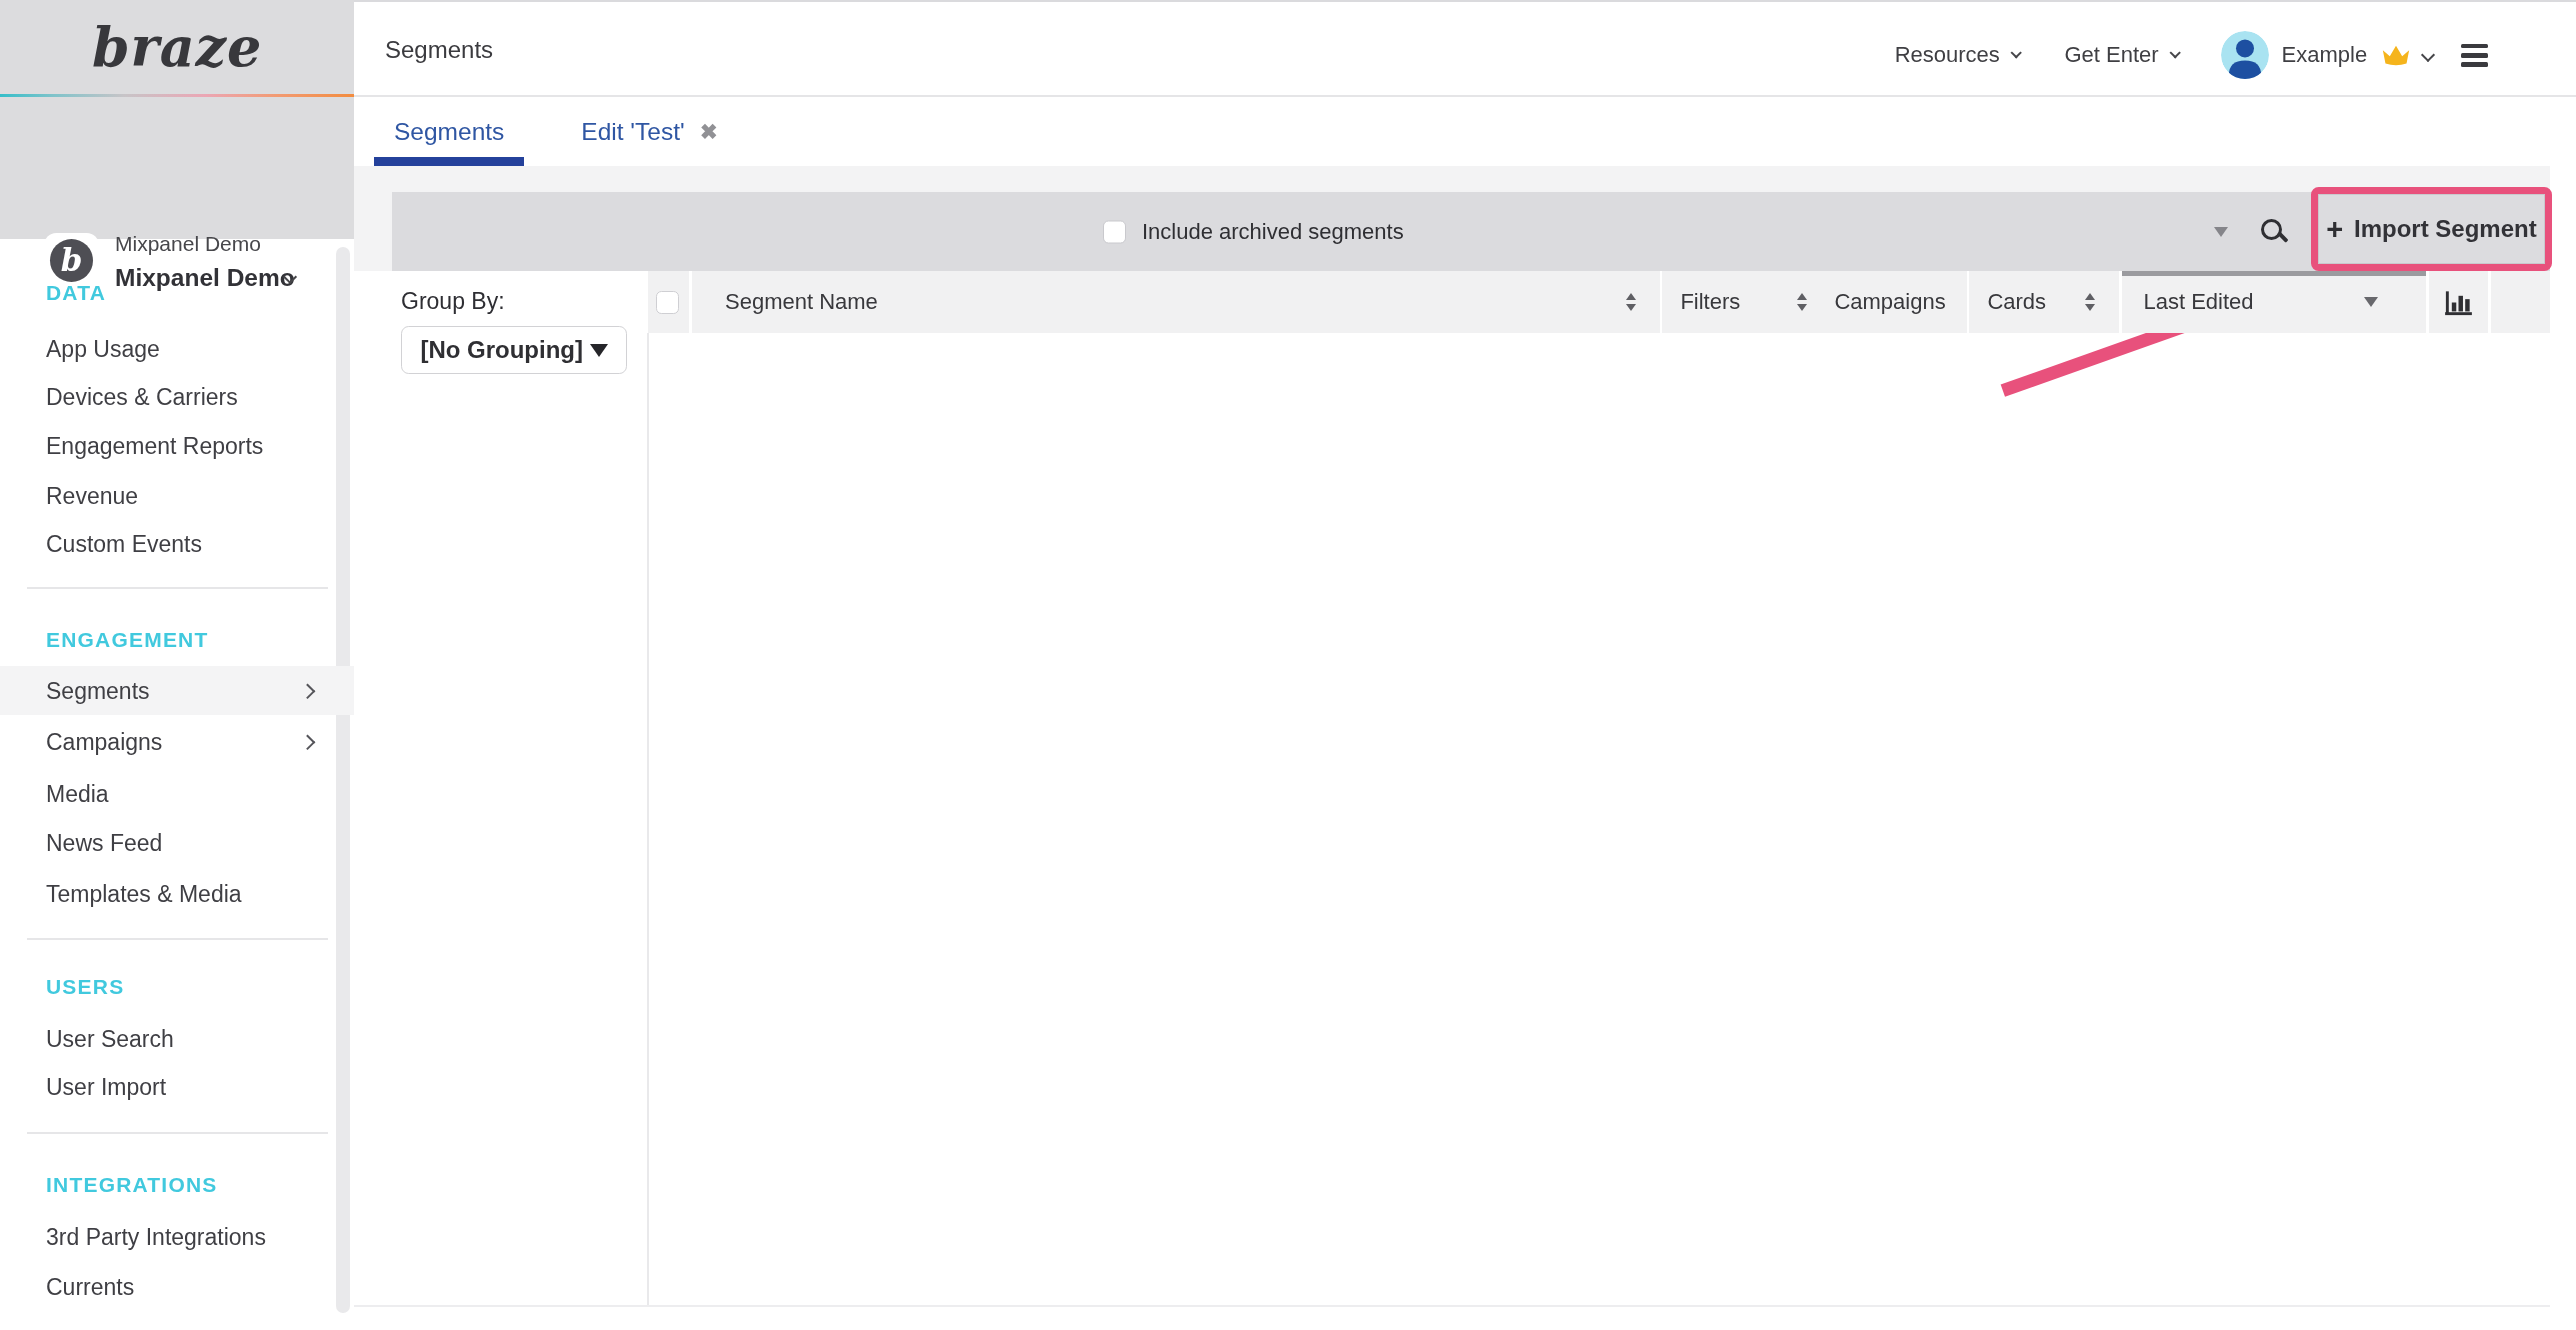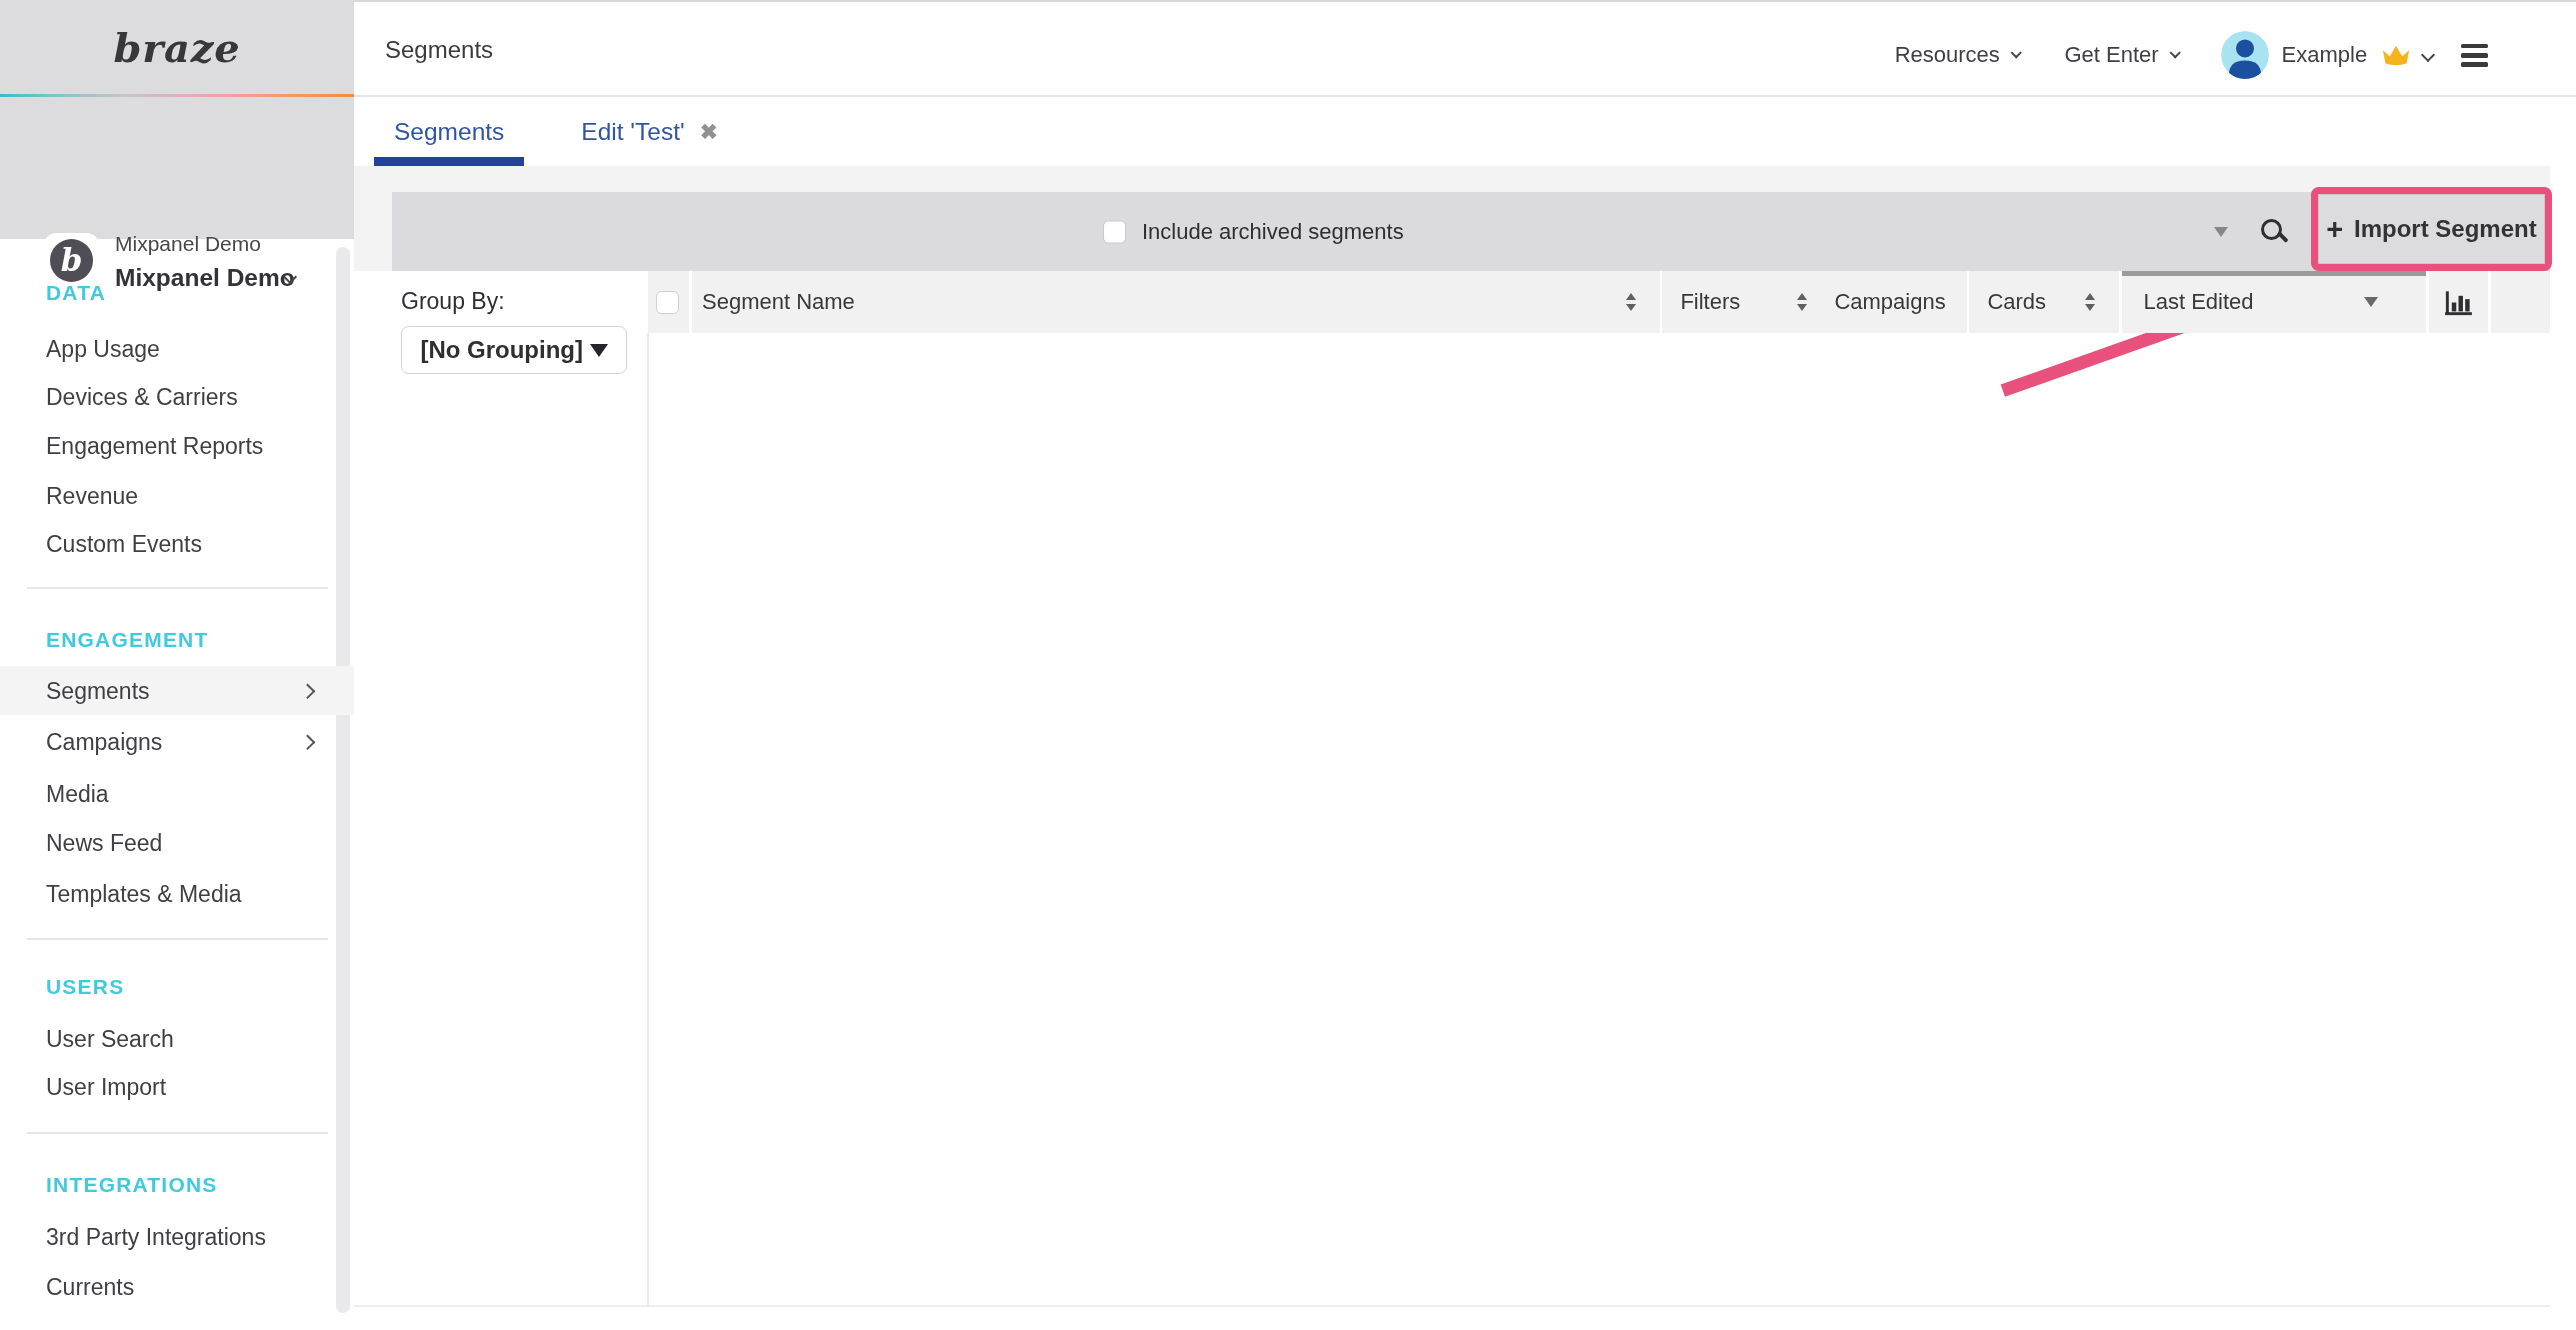--- a/index.html
+++ b/index.html
@@ -5,21 +5,21 @@
   * { margin:0; padding:0; box-sizing:border-box; }
   html,body { width:2576px; height:1331px; }
   body { position:relative; background:#ffffff; font-family:"Liberation Sans", sans-serif; overflow:hidden; color:#3a3a3f; }
 
   
   .page-topline { position:absolute; left:0; top:0; width:100%; height:2.3px; background:#dadadd; }
 
   
   .sidebar { position:absolute; left:0; top:0; width:354px; height:1331px; background:#ffffff; }
   .logo-box { position:absolute; left:0; top:0; width:354px; height:94px; background:#dcdcde; display:flex; align-items:center; justify-content:center; }
-  .logo-text { font-family:"DejaVu Serif", serif; font-style:italic; font-weight:bold; font-size:40px; color:#38383c; letter-spacing:0.8px; }
+  .logo-text { font-family:"DejaVu Serif", serif; font-style:italic; font-weight:bold; font-size:54px; color:#38383c; letter-spacing:0.8px; }
   .brand-gradient { position:absolute; left:0; top:94px; width:354px; height:3.8px;
     background:linear-gradient(90deg,#35bec9 0%,#7fc3ca 15%,#c7c4c7 35%,#eba6b4 58%,#f29b73 78%,#f28c3f 100%); }
   .workspace { position:absolute; left:0; top:97px; width:354px; height:142px; background:#dcdcde; }
   .ws-icon { position:absolute; left:44px; top:136px; width:55px; height:55px; background:#ffffff; border-radius:12.3px; display:flex; align-items:center; justify-content:center; }
   .ws-icon-circle { width:43px; height:43px; border-radius:50%; background:#4e4e54; display:flex; align-items:center; justify-content:center; }
   .ws-icon-letter { font-family:"DejaVu Serif", serif; font-style:italic; font-weight:bold; font-size:31px; color:#ffffff; line-height:1; }
   .ws-app-label { position:absolute; left:115px; top:135px; font-size:21px; color:#47474b; }
   .ws-name { position:absolute; left:115px; top:167px; font-size:24.5px; font-weight:bold; color:#323237; }
   .ws-chev { position:absolute; left:285px; top:175px; }
 
@@ -221,21 +221,21 @@
 <div class="groupby-select">
   <span class="groupby-value">[No Grouping]</span>
   <span class="groupby-caret"></span>
 </div>
 
 <div class="thead">
   <div class="th" style="left:0; width:41px;">
     <div class="th-checkbox"></div>
   </div>
   <div class="th" style="left:44px; width:968px;">
-    <span class="th-label" style="padding-left:10px">Segment Name</span>
+    <span class="th-label" style="padding-left:33px">Segment Name</span>
     <span class="sorter" style="right:24.5px">
         <span class="up"></span>
         <span class="dn"></span>
       </span>
   </div>
   <div class="th" style="left:1014px; width:165px;">
     <span class="th-label">Filters</span>
     <span class="sorter" style="right:20px">
         <span class="up"></span>
         <span class="dn"></span>

